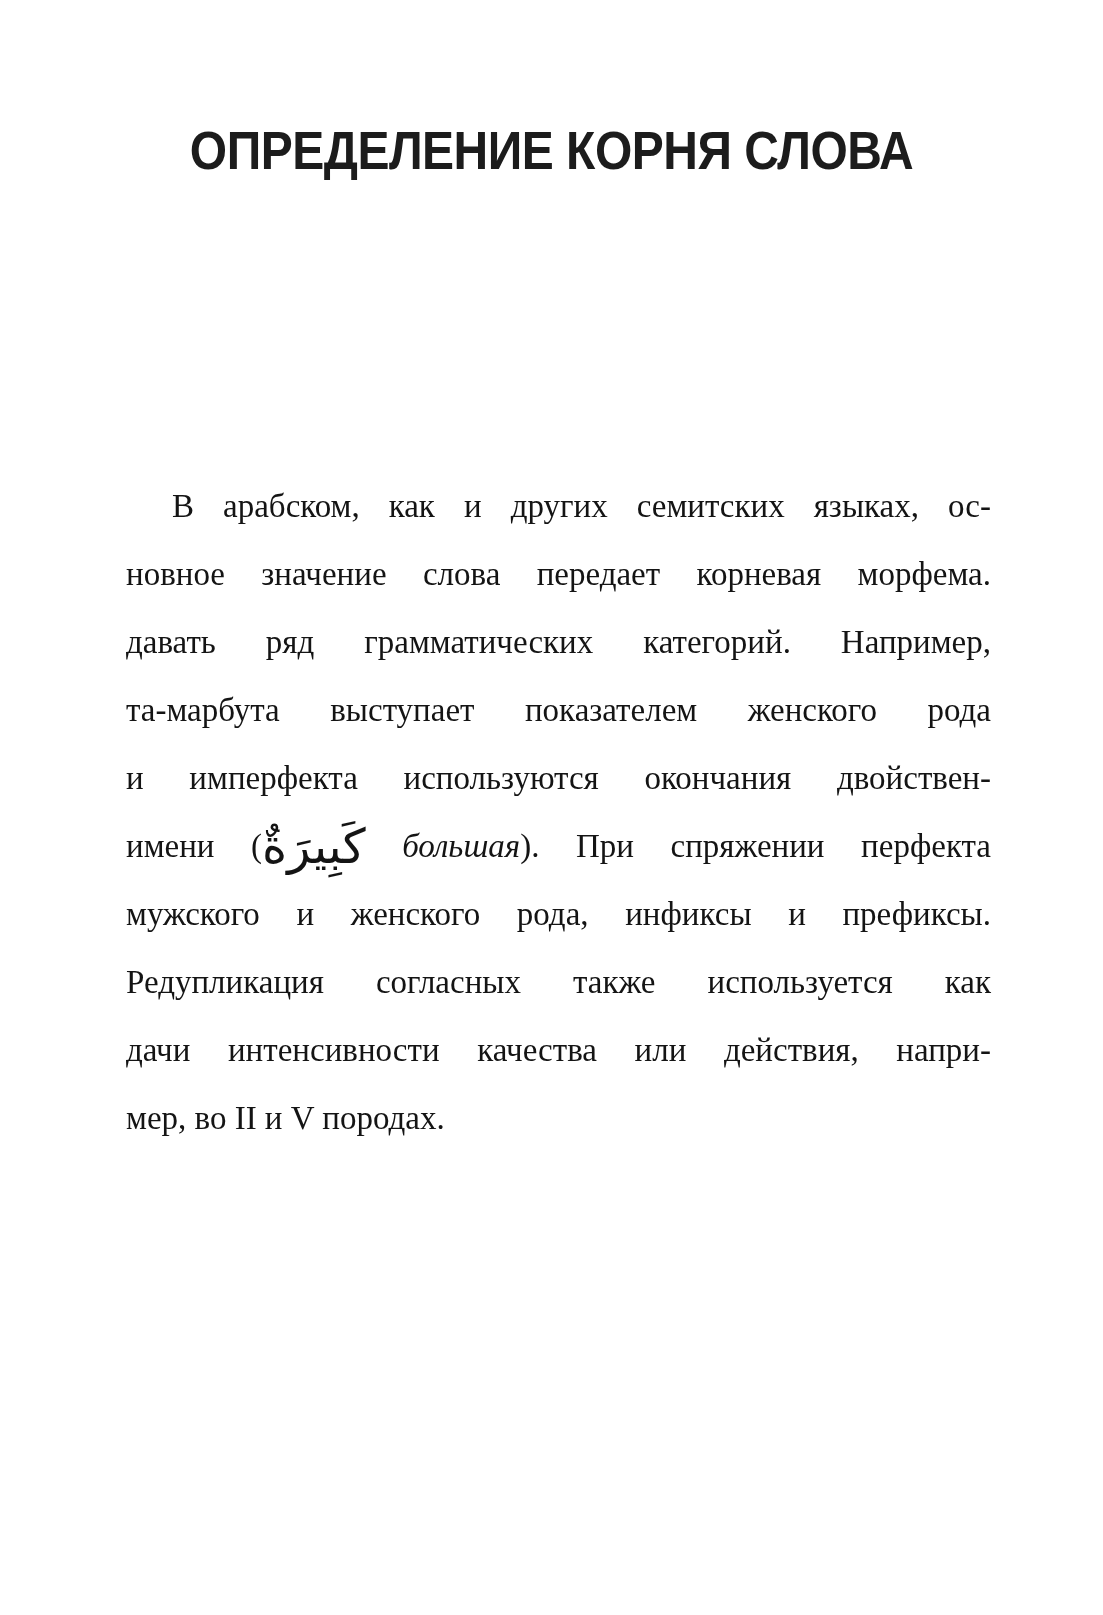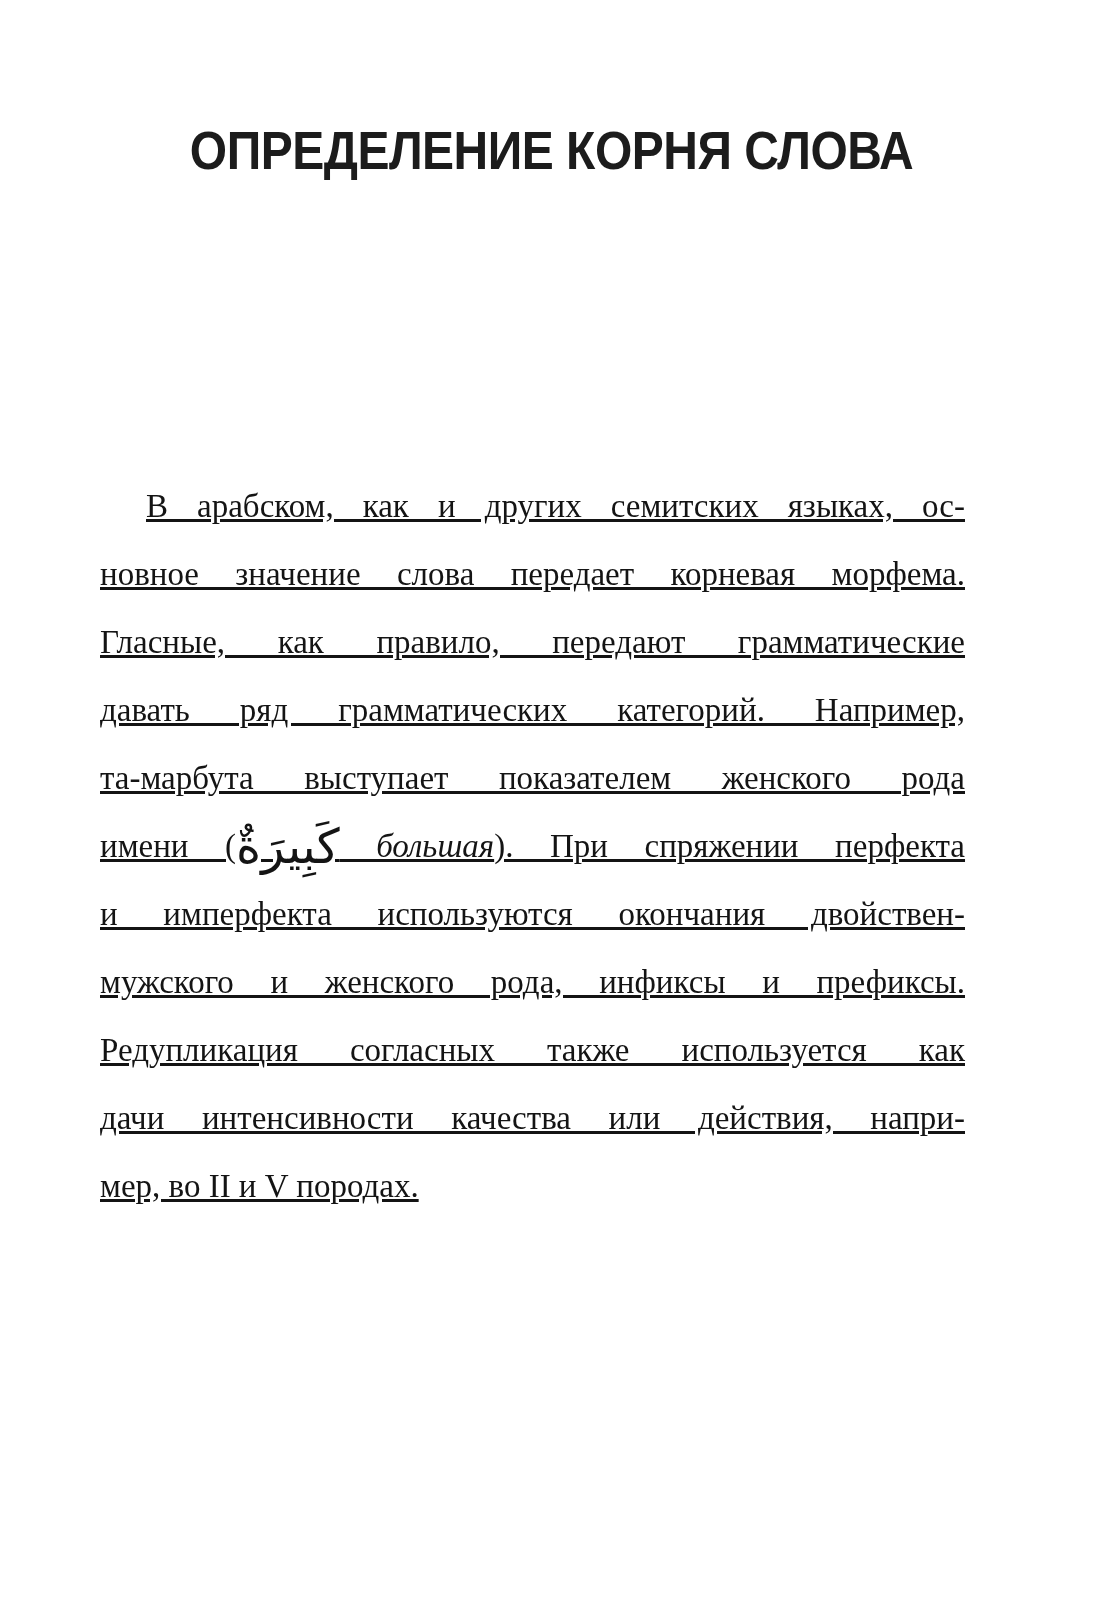--- a/index.html
+++ b/index.html
@@ -27,27 +27,26 @@
     font-size: 48px;
     letter-spacing: -0.5px;
     color: #1c1c1c;
     transform: scaleY(1.12);
     transform-origin: top center;
     white-space: nowrap;
   }
   .body-paragraph {
     position: absolute;
     top: 468px;
-    left: 100px;
+    left: 126px;
     width: 865px;
     font-family: "Liberation Serif", serif;
     font-size: 33px;
     line-height: 68px;
     color: #141414;
-    text-decoration: underline;
   }
   .line {
     text-align: justify;
     text-align-last: justify;
     height: 68px;
     white-space: nowrap; 
   }
   .line.first {
     text-indent: 46px;
   }
@@ -66,23 +65,22 @@
 </style>
 </head>
 <body>
 
 <div class="page">
   <h1 class="chapter-title">ОПРЕДЕЛЕНИЕ КОРНЯ СЛОВА</h1>
 
   <div class="body-paragraph">
       <div class="line first"><span class="seg-normal">В арабском, как и других семитских языках, ос-</span></div>
       <div class="line"><span class="seg-normal">новное значение слова передает корневая морфема.</span></div>
-      <div class="line"><span class="seg-normal">Гласные, как правило, передают грамматические</span></div>
       <div class="line"><span class="seg-normal">давать ряд грамматических категорий. Например,</span></div>
       <div class="line"><span class="seg-normal">та-марбута выступает показателем женского рода</span></div>
+      <div class="line"><span class="seg-normal">и имперфекта используются окончания двойствен-</span></div>
       <div class="line"><span class="seg-normal">имени (</span><span class="seg-arabic" dir="rtl">كَبِيرَةٌ</span><span class="seg-italic"> большая</span><span class="seg-normal">). При спряжении перфекта</span></div>
-      <div class="line"><span class="seg-normal">и имперфекта используются окончания двойствен-</span></div>
       <div class="line"><span class="seg-normal">мужского и женского рода, инфиксы и префиксы.</span></div>
       <div class="line"><span class="seg-normal">Редупликация согласных также используется как</span></div>
       <div class="line"><span class="seg-normal">дачи интенсивности качества или действия, напри-</span></div>
       <div class="line last"><span class="seg-normal">мер, во II и V породах.</span></div>
     </div>
 </div>
 
 </body></html>

